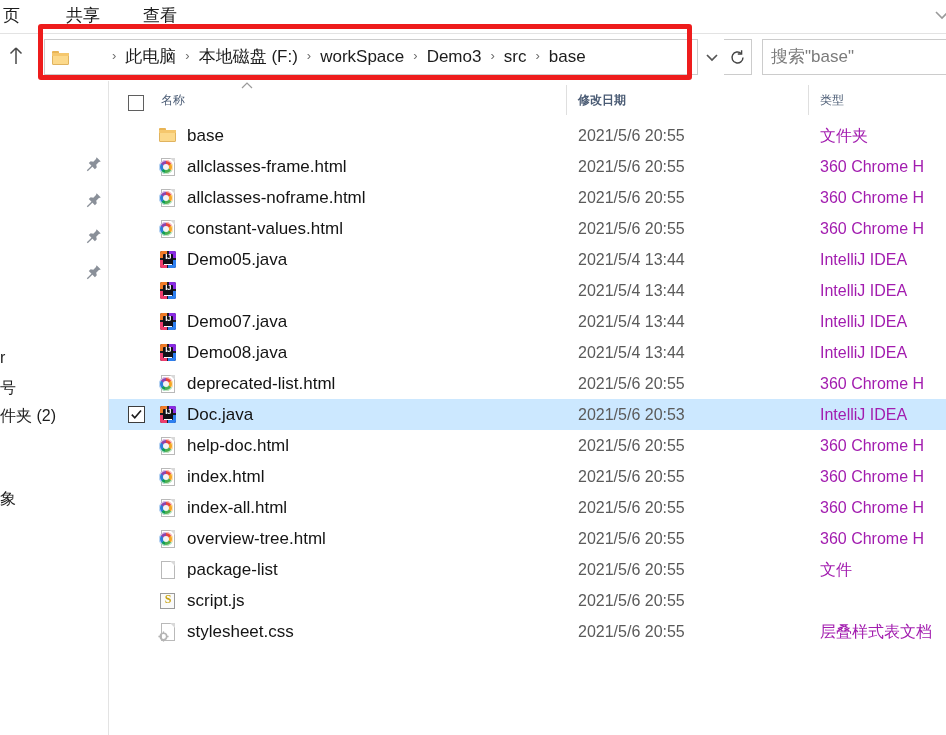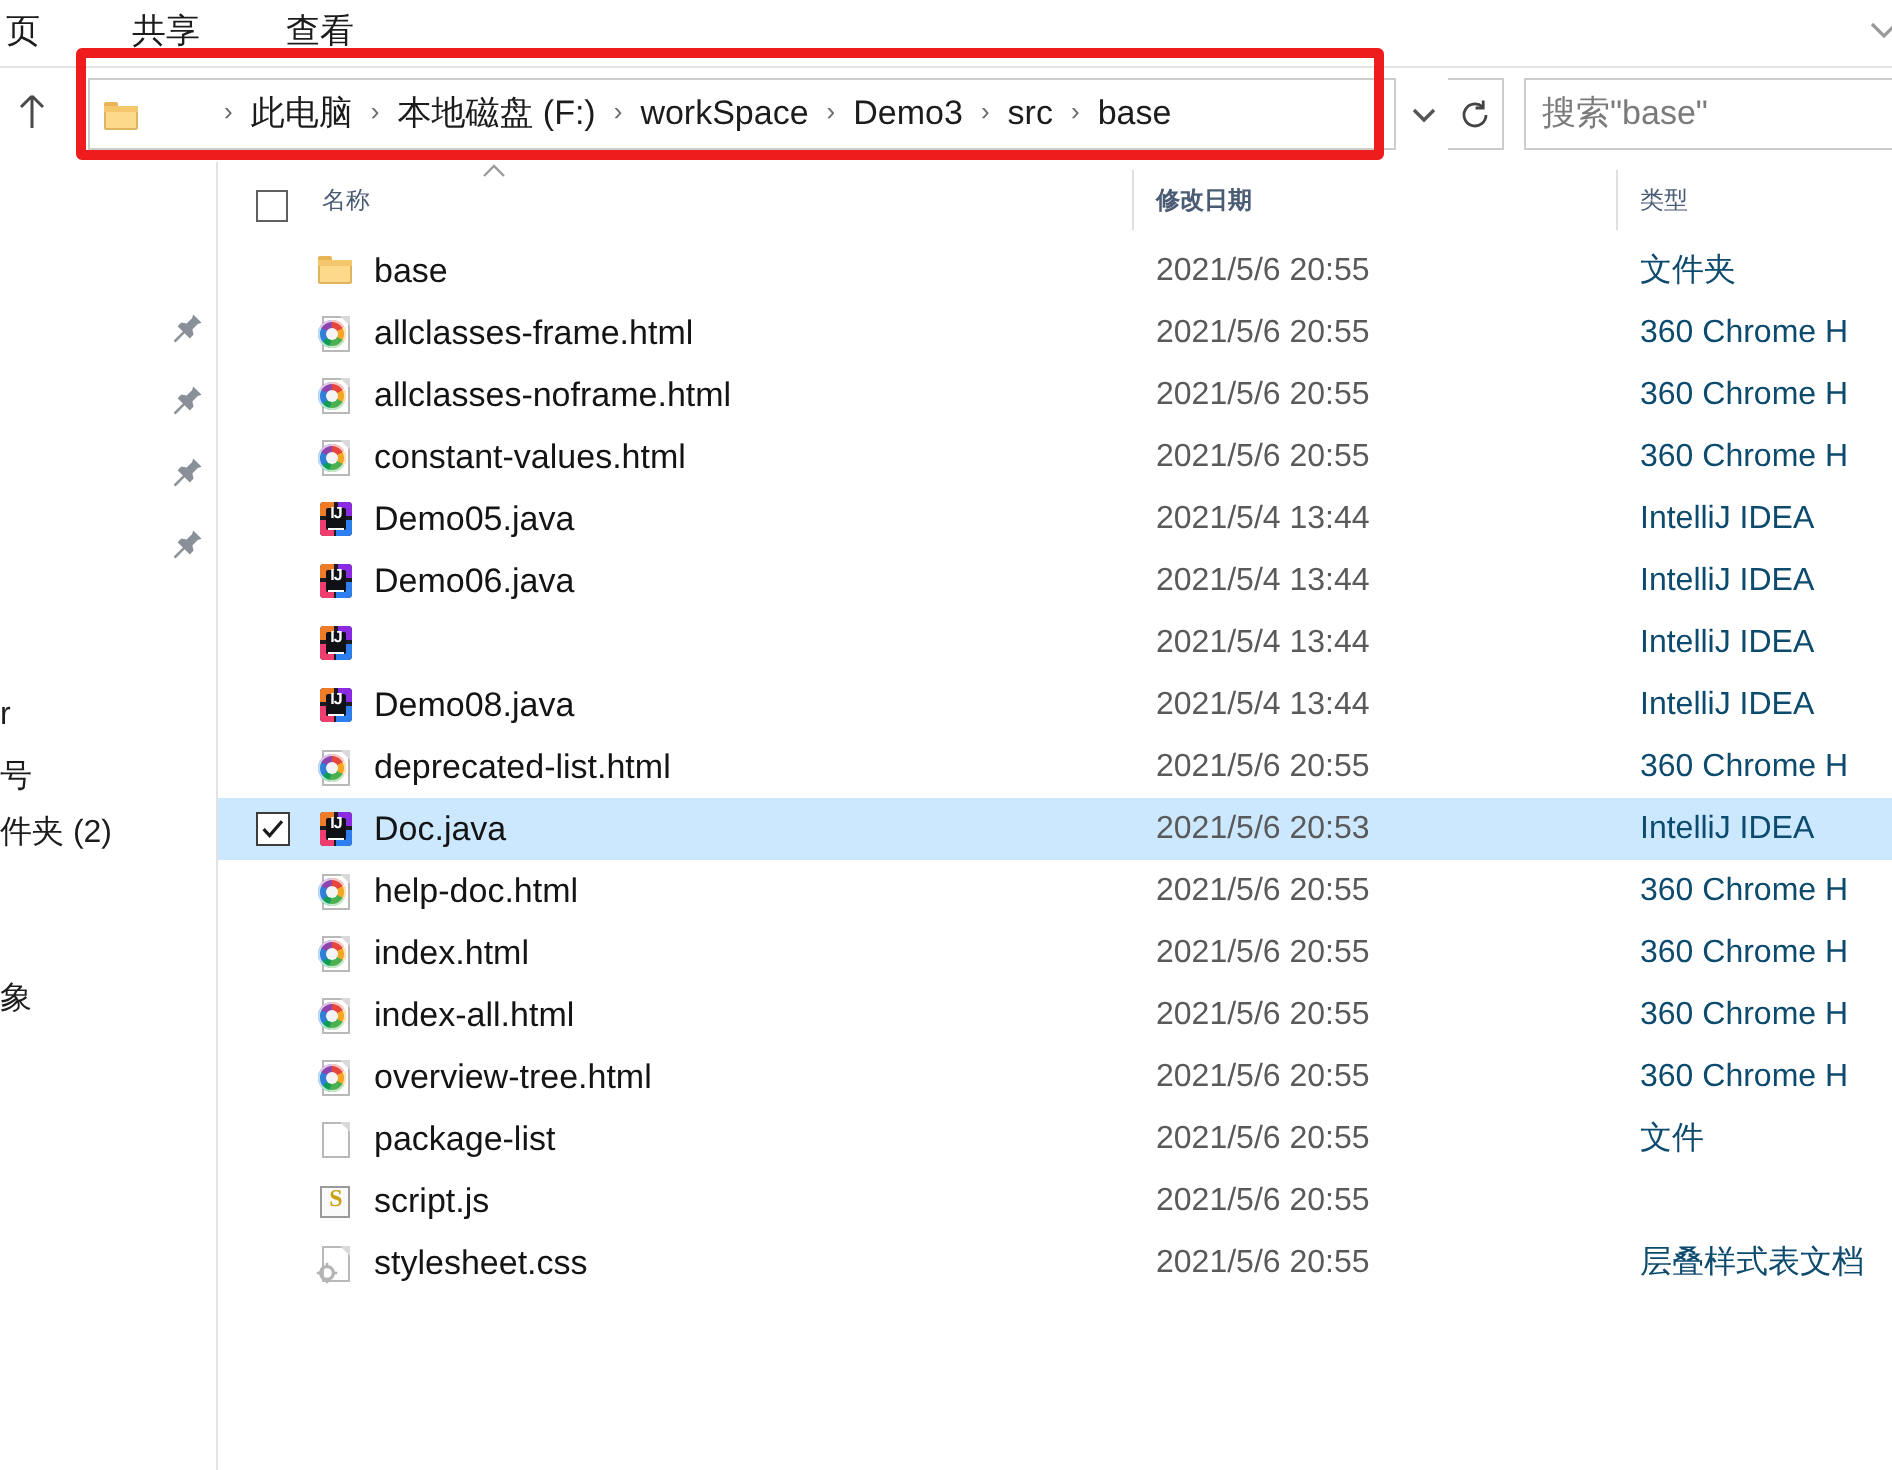--- a/index.html
+++ b/index.html
@@ -257,21 +257,21 @@
     line-height: 31px;
     font-size: 16px;
     color: #5a5a5a;
     white-space: nowrap;
   }
   .row-type {
     position: absolute;
     left: 711px; top: 0;
     line-height: 31px;
     font-size: 16px;
-    color: #0c4a6e;
+    color: #a21caf;
     white-space: nowrap;
     overflow: hidden;
     width: 126px;
   }
 
   
   .ic { position: relative; width: 20px; height: 20px; }
 
   
   .ic-folder .tab {
@@ -575,38 +575,38 @@
             <div class="c-tl"></div>
             <div class="c-tr"></div>
             <div class="c-bl"></div>
             <div class="c-br"></div>
             <div class="plate"></div>
             <div class="ij">IJ</div>
             <div class="bar"></div>
           </div>
         </div>
       </div>
-      <div class="row-name">Demo06.java</div>
       <div class="row-date">2021/5/4 13:44</div>
       <div class="row-type">IntelliJ IDEA</div>
     </div>
     <div class="row" style="top: 186px;">
       <div class="row-icon">
         <div class="ic ic-idea">
           <div class="sq">
             <div class="c-tl"></div>
             <div class="c-tr"></div>
             <div class="c-bl"></div>
             <div class="c-br"></div>
             <div class="plate"></div>
             <div class="ij">IJ</div>
             <div class="bar"></div>
           </div>
         </div>
       </div>
+      <div class="row-name">Demo07.java</div>
       <div class="row-date">2021/5/4 13:44</div>
       <div class="row-type">IntelliJ IDEA</div>
     </div>
     <div class="row" style="top: 217px;">
       <div class="row-icon">
         <div class="ic ic-idea">
           <div class="sq">
             <div class="c-tl"></div>
             <div class="c-tr"></div>
             <div class="c-bl"></div>

